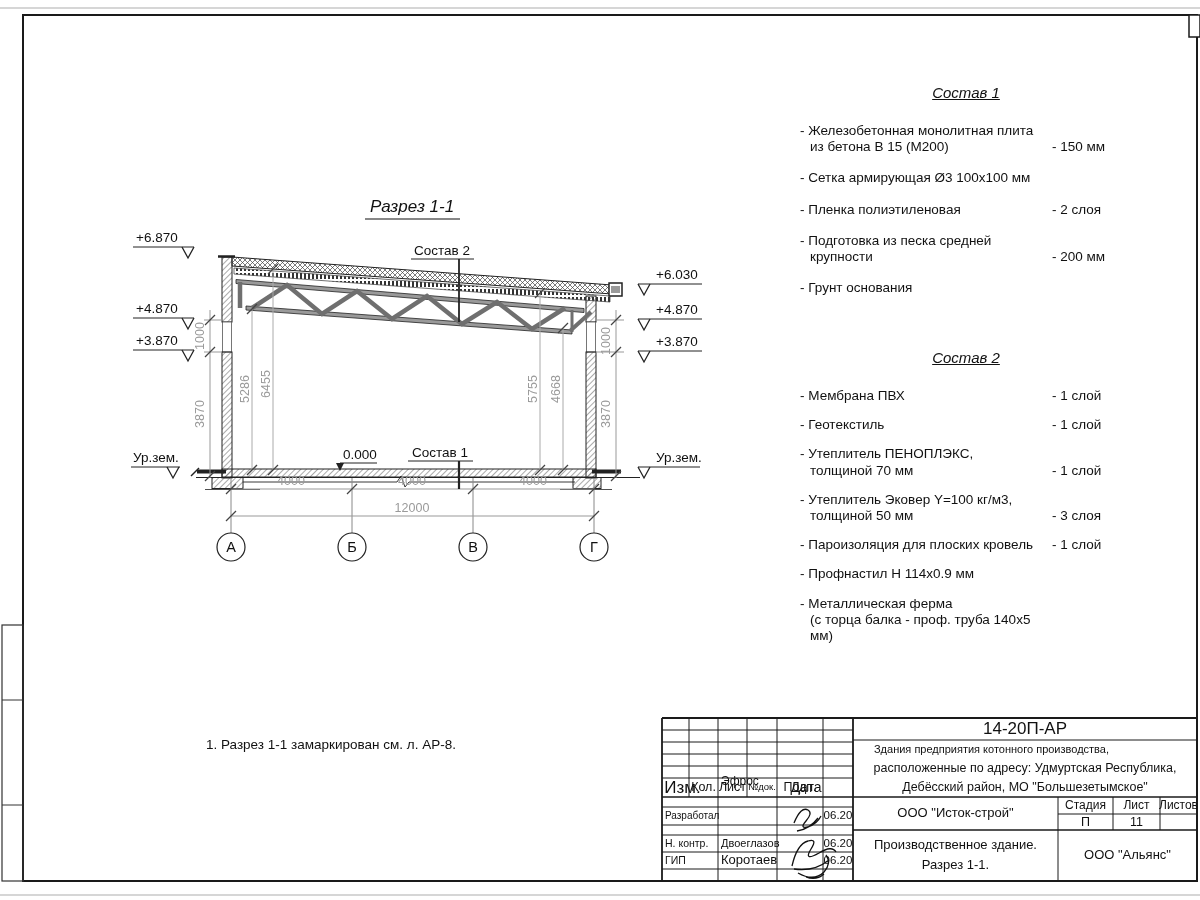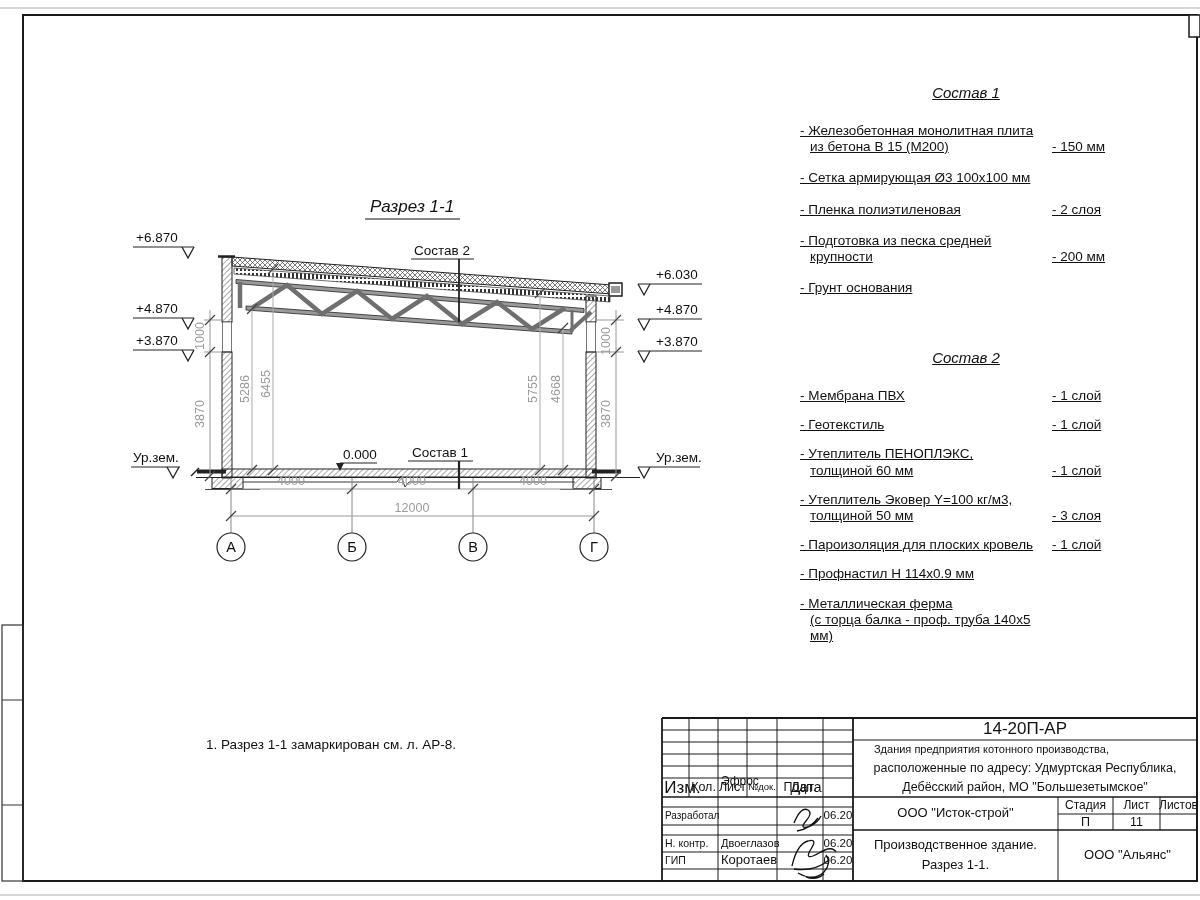--- a/index.html
+++ b/index.html
@@ -7,21 +7,21 @@
          font-family:"Liberation Sans",sans-serif;color:#111;}
   .abs{position:absolute;}
   svg text{font-family:"Liberation Sans",sans-serif;}
   .dimtxt{fill:#9a9a9a;font-size:12.5px;}
   .marktxt{fill:#111;font-size:13.5px;}
   .axistxt{fill:#111;font-size:14.5px;}
   
   .spec{position:absolute;width:332px;font-size:13.5px;line-height:1.2;}
   .spec-title{text-align:center;font-style:italic;font-size:15px;text-decoration:underline;
               margin-bottom:21px;}
-  .spec-item{display:flex;margin-bottom:15px;text-decoration:underline;}
+  .spec-item{display:flex;margin-bottom:15px;}
   .spec2 .spec-item{margin-bottom:13px;}
   .spec-text{flex:1;white-space:pre-line;padding-left:10px;text-indent:-10px;}
   .spec-val{width:80px;flex:none;align-self:flex-end;}
   .note{position:absolute;left:206px;top:737px;font-size:13.5px;}
   
   .tb{position:absolute;display:flex;align-items:center;justify-content:center;
       text-align:center;line-height:1.15;}
   .tb-left{justify-content:flex-start;text-align:left;padding-left:3px;box-sizing:border-box;}
 </style>
 </head>
@@ -273,21 +273,21 @@
     <div class="spec-item">
       <div class="spec-text">- Мембрана ПВХ</div>
       <div class="spec-val">- 1 слой</div>
     </div>
     <div class="spec-item">
       <div class="spec-text">- Геотекстиль</div>
       <div class="spec-val">- 1 слой</div>
     </div>
     <div class="spec-item">
       <div class="spec-text">- Утеплитель ПЕНОПЛЭКС,
-толщиной 60 мм</div>
+толщиной 70 мм</div>
       <div class="spec-val">- 1 слой</div>
     </div>
     <div class="spec-item">
       <div class="spec-text">- Утеплитель Эковер Y=100 кг/м3,
 толщиной 50 мм</div>
       <div class="spec-val">- 3 слоя</div>
     </div>
     <div class="spec-item">
       <div class="spec-text">- Пароизоляция для плоских кровель</div>
       <div class="spec-val">- 1 слой</div>

